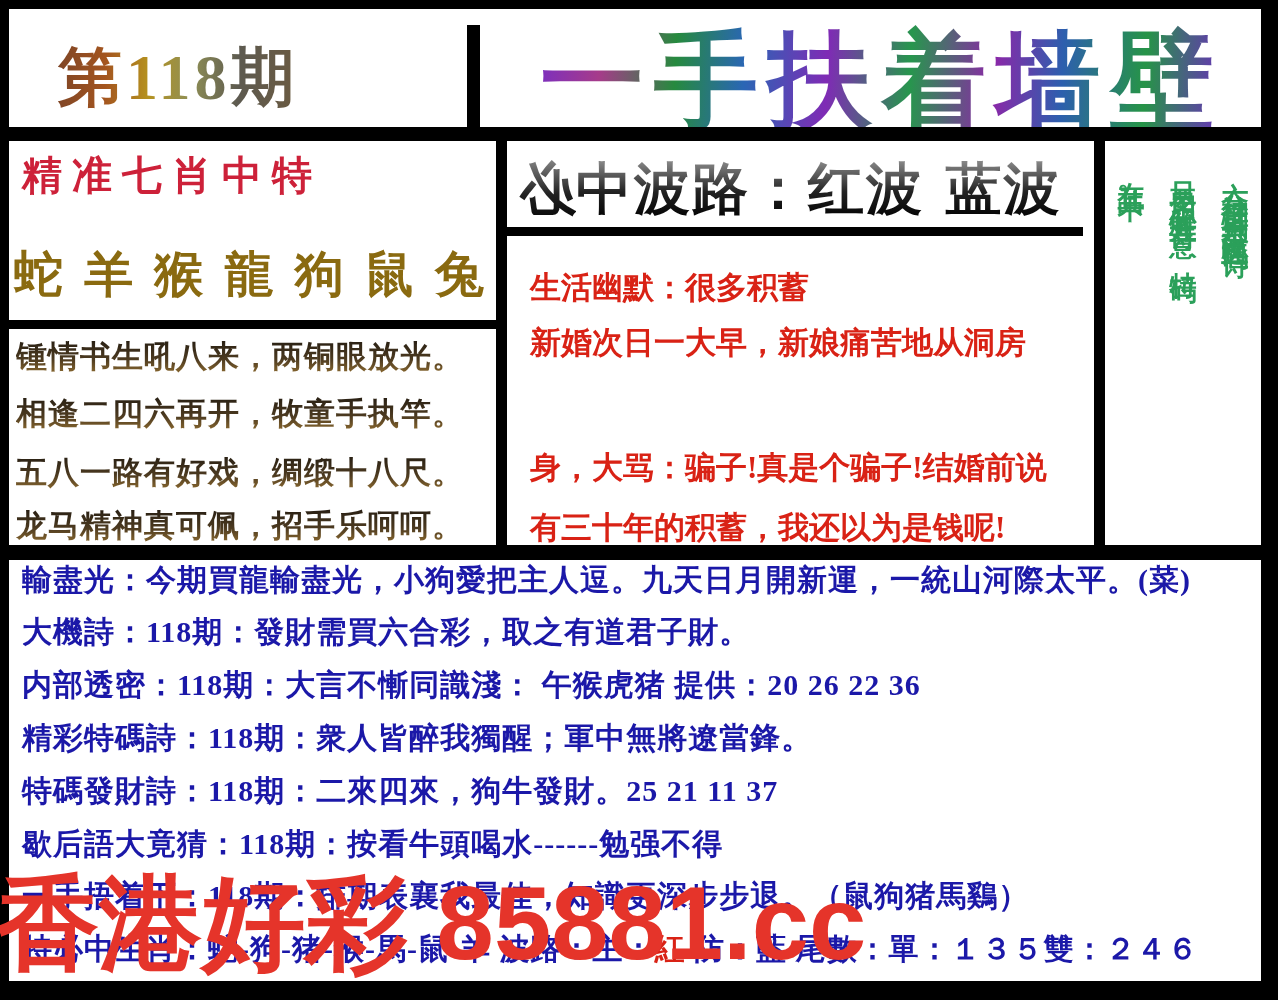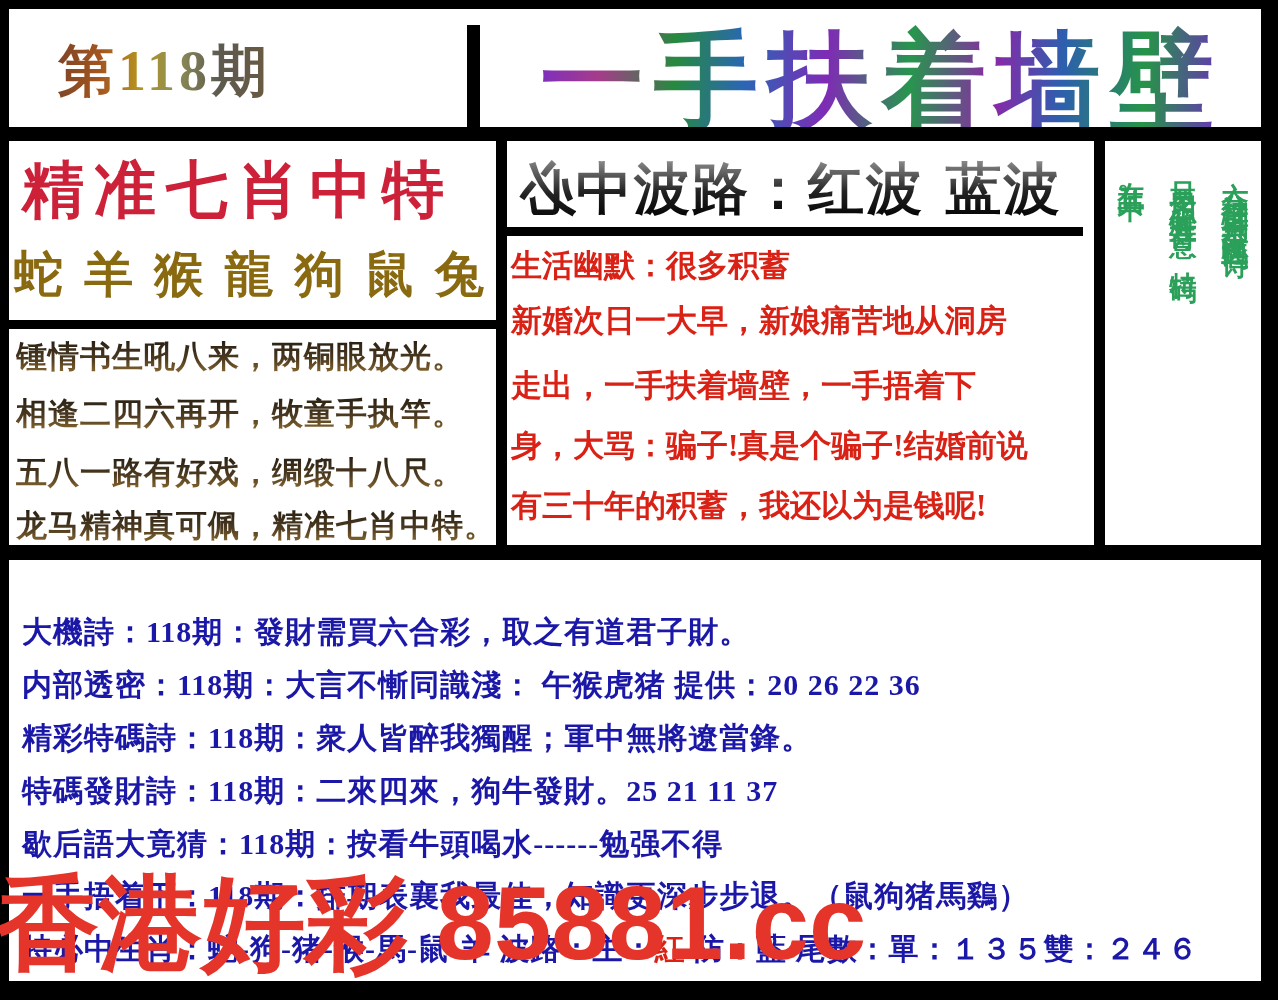--- a/index.html
+++ b/index.html
@@ -21,41 +21,41 @@
   .left-underline { left:9px; top:320px; width:487px; height:9px; }
 
   
   .grad { -webkit-background-clip:text; background-clip:text; color:transparent; }
   .grad-issue { background-image:linear-gradient(92deg,#7e4526,#a4551f 20%,#b5921f 38%,#8f8f55 55%,#5d5a50 75%,#6b5a40); }
   .grad-masthead { background-image:linear-gradient(93deg,#7b2fc0 0%,#a63b8a 9%,#268a3e 20%,#2a66b5 30%,#7f2bb5 42%,#27964d 54%,#8c27a8 66%,#2d5fae 76%,#269447 88%,#6d2bbf 100%); }
   .grad-verse { background-image:linear-gradient(180deg,#241c12 5%,#4c3a20 55%,#9c7634 100%); }
   .grad-wave  { background-image:linear-gradient(180deg,#999 0%,#222 55%,#000 100%); }
 
   
-  .issue { position:absolute; left:58px; top:34px; font-size:56px; font-weight:800;
+  .issue { position:absolute; left:58px; top:34px; font-size:64px; font-weight:800;
            font-family:"Liberation Serif", serif; letter-spacing:4px; }
   .masthead { position:absolute; left:540px; top:12px; font-size:104px; font-weight:800;
               font-family:"DejaVu Sans", sans-serif; letter-spacing:10px; white-space:nowrap; }
 
   
-  .left-title { position:absolute; left:22px; top:148px; width:470px; font-size:62px; font-weight:800;
+  .left-title { position:absolute; left:22px; top:148px; width:470px; font-size:40px; font-weight:800;
                 color:#cd2139; letter-spacing:10px; font-family:"Liberation Serif", serif; white-space:nowrap; }
   .zodiac-row { position:absolute; left:14px; top:242px; width:470px; display:flex;
                 justify-content:space-between; font-size:49px; font-weight:800; color:#8a6a10;
                 font-family:"DejaVu Sans", sans-serif; }
   .verse { position:absolute; left:16px; width:478px; font-size:31px; font-weight:800;
            font-family:"DejaVu Sans", sans-serif; letter-spacing:1px; white-space:nowrap; }
   .verse-0 { top:336px; } .verse-1 { top:393px; } .verse-2 { top:452px; } .verse-3 { top:505px; }
 
   
   .wave-header { position:absolute; left:518px; top:152px; font-size:56px; font-weight:800;
                  font-family:"DejaVu Sans", sans-serif; letter-spacing:2px; white-space:nowrap; }
   .flip { display:inline-block; transform:scaleX(-1); }
-  .humor { position:absolute; left:511px; width:575px; font-size:31px; font-weight:800;
-           color:#d92215; font-family:"Liberation Serif", serif; white-space:nowrap; }
+  .humor { position:absolute; left:530px; width:575px; font-size:31px; font-weight:800;
+           color:#d92215; font-family:"Liberation Serif", serif; white-space:nowrap;margin-top:22px; }
   .humor-title { top:245px; } .humor-1 { top:300px; } .humor-2 { top:365px; }
   .humor-3 { top:425px; } .humor-4 { top:485px; }
 
   
   .side-panel { position:absolute; left:1105px; top:140px; width:156px; height:405px;
                 padding-top:20px; writing-mode:vertical-rl; text-align:left; }
   .side-line { display:block; font-size:27px; font-weight:800; color:#2ba05a;
                letter-spacing:7px; line-height:52px; font-family:"Liberation Serif", serif; }
 
   
@@ -93,44 +93,44 @@
     <span>猴</span>
     <span>龍</span>
     <span>狗</span>
     <span>鼠</span>
     <span>兔</span>
   </div>
   <div class="border left-underline"></div>
   <div class="verse verse-0 grad grad-verse">锺情书生吼八来，两铜眼放光。</div>
   <div class="verse verse-1 grad grad-verse">相逢二四六再开，牧童手执竿。</div>
   <div class="verse verse-2 grad grad-verse">五八一路有好戏，绸缎十八尺。</div>
-  <div class="verse verse-3 grad grad-verse">龙马精神真可佩，精准七肖中特。</div>
+  <div class="verse verse-3 grad grad-verse">龙马精神真可佩，招手乐呵呵。</div>
 
   <div class="border v-div-1"></div>
 
   <div class="wave-header">
     <span class="flip grad grad-wave">必</span><span class="grad grad-wave">中波路：红波 蓝波</span>
   </div>
   <div class="border wave-underline"></div>
   <div class="humor humor-title">生活幽默：很多积蓄</div>
   <div class="humor humor-1">新婚次日一大早，新娘痛苦地从洞房</div>
-  <div class="humor humor-2">走出，一手扶着墙壁，一手捂着下</div>
   <div class="humor humor-3">身，大骂：骗子!真是个骗子!结婚前说</div>
   <div class="humor humor-4">有三十年的积蓄，我还以为是钱呢!</div>
 
   <div class="border v-div-2"></div>
 
   <div class="side-panel">
     <span class="side-line">六合神童特别奉献透码诗</span>
     <span class="side-line">只要用心解开诗意，特码</span>
     <span class="side-line">在其中。</span>
   </div>
 
   <div class="border band-mid"></div>
 
+  <div class="b-line bl-0">輸盡光：今期買龍輸盡光，小狗愛把主人逗。九天日月開新運，一統山河際太平。(菜)</div>
   <div class="b-line bl-1">大機詩：118期：發財需買六合彩，取之有道君子財。</div>
   <div class="b-line bl-2">内部透密：118期：大言不慚同識淺： 午猴虎猪 提供：20 26 22 36</div>
   <div class="b-line bl-3">精彩特碼詩：118期：衆人皆醉我獨醒；軍中無將遼當鋒。</div>
   <div class="b-line bl-4">特碼發財詩：118期：二來四來，狗牛發財。25 21 11 37</div>
   <div class="b-line bl-5">歇后語大竟猜：118期：按看牛頭喝水------勉强不得</div>
   <div class="b-line bl-6">一手捂着下：118期：排期表襄我最佳，知識更深步步退。（鼠狗猪馬鷄）</div>
   <div class="b-line bl-7">
     <span>特必中生肖：蛇-狗-猪-猴-馬-鼠-羊 波路：主：</span><span class="red-char">紅</span><span> 防：</span><span class="blue-char">藍</span><span> 尾數：單：１３５雙：２４６</span>
   </div>
 

